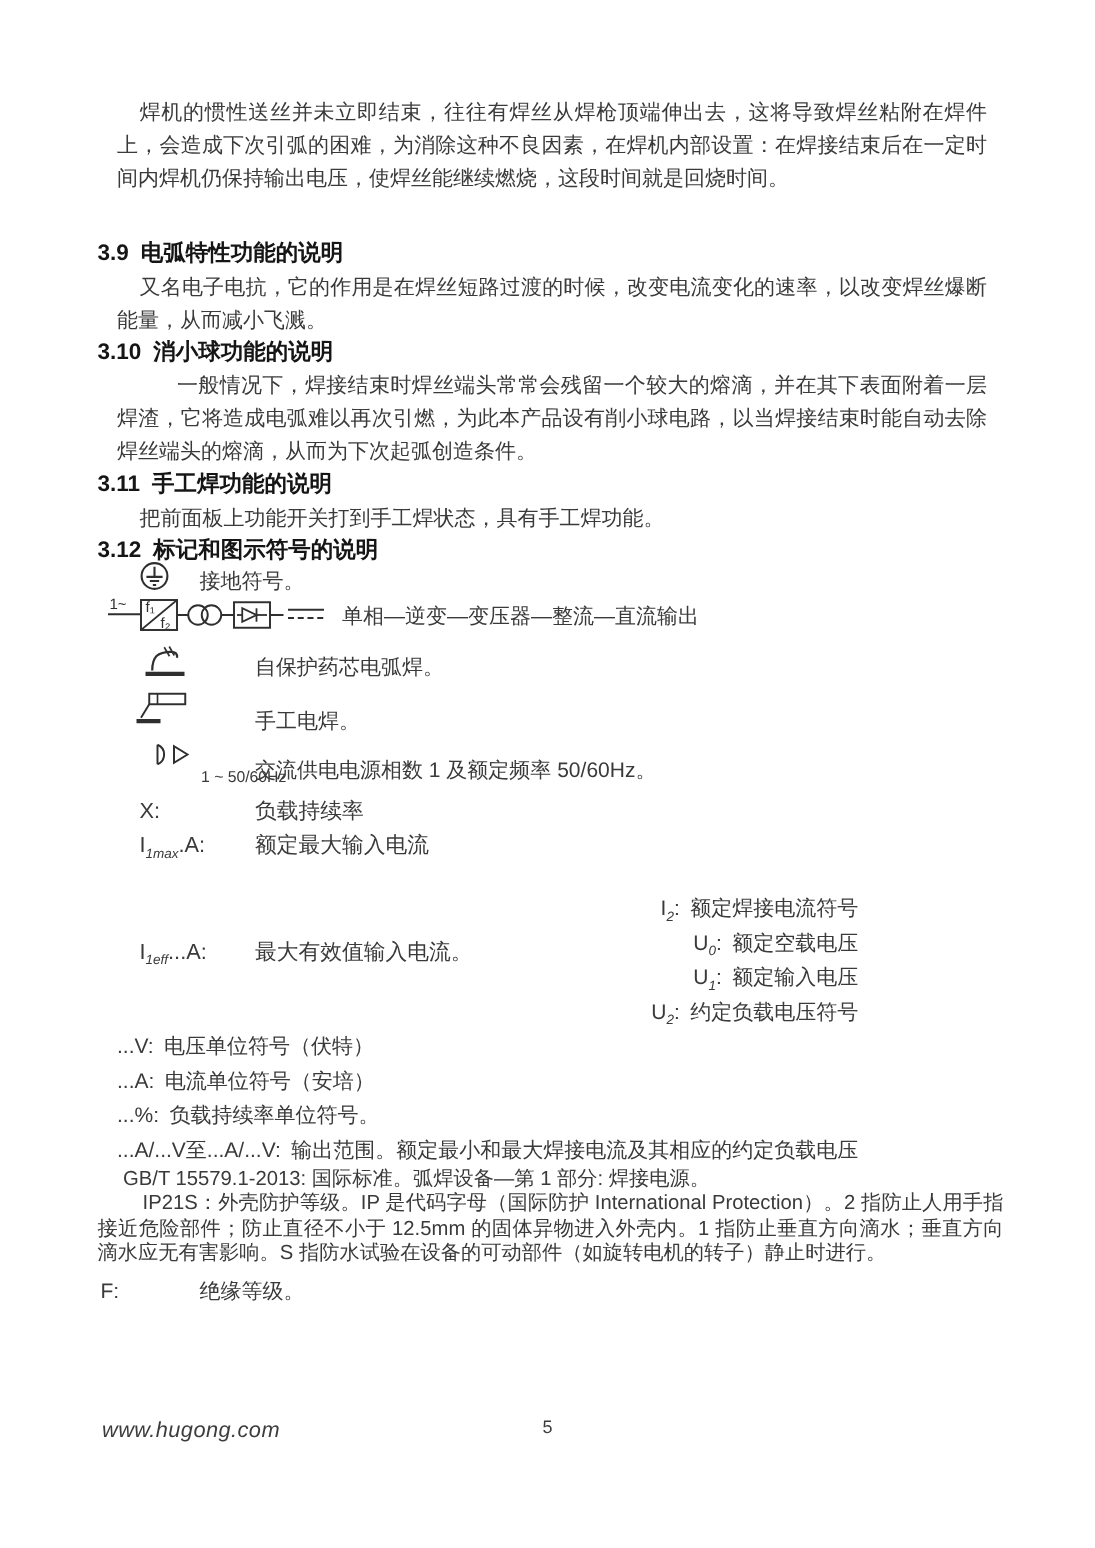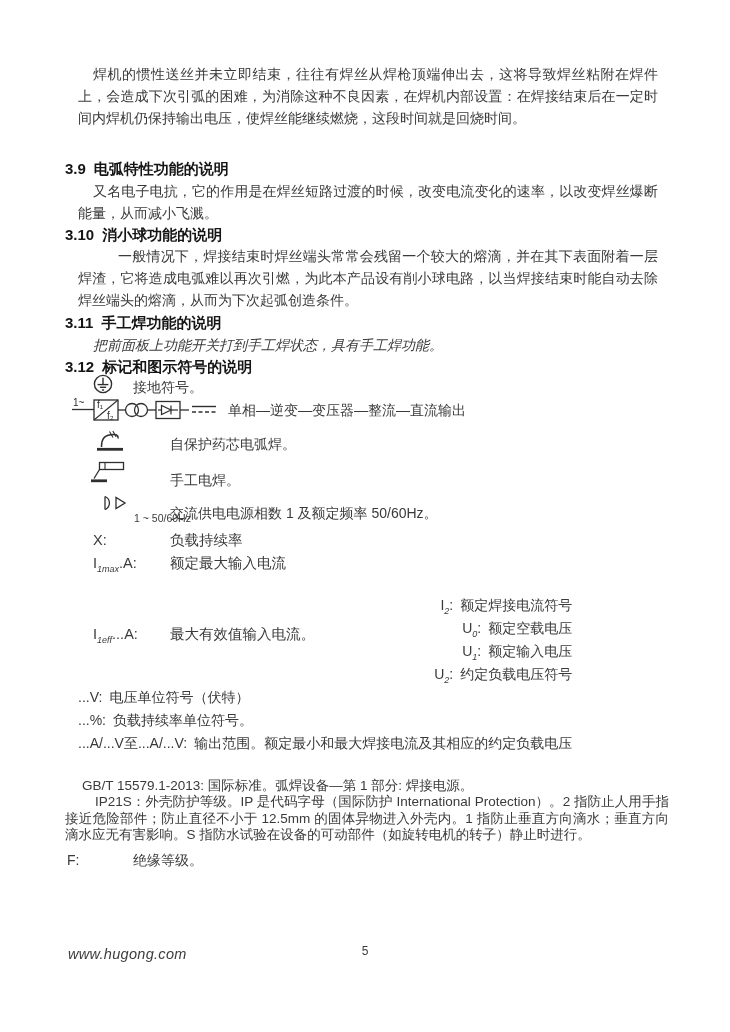--- a/index.html
+++ b/index.html
@@ -21,21 +21,21 @@
   }
   .hd{
     margin:0;
     font-size:15px;
     font-weight:bold;
     color:#151515;
     line-height:22px;
     white-space:nowrap;
   }
   .hd .num{margin-right:8px;}
-  .oneline{font-size:14px;line-height:22px;white-space:nowrap;color:#3a3a3a;font-style:italic;}
+  .oneline{font-size:14px;line-height:22px;white-space:nowrap;color:#3a3a3a;}
   .sym-desc{font-size:14px;line-height:20px;white-space:nowrap;color:#3a3a3a;}
   .sym-term{font-size:14.5px;color:#3a3a3a;}
   .sym-row .term{display:inline-block;min-width:77px;}
   sub{font-size:9px;line-height:0;font-style:italic;}
   .def-line{height:23px;font-size:14px;color:#3a3a3a;white-space:nowrap;}
   .def-line .term{margin-right:7px;}
   .def-line.indented{padding-left:12px;text-align:right;}
   .small-line{font-size:13.5px;line-height:17px;color:#3a3a3a;white-space:nowrap;}
   .ip-para{
     margin:0;font-size:13.5px;line-height:16.5px;
@@ -151,20 +151,21 @@
   <div class="sym-row abs sym-term" style="top:577px;left:93px;margin-top:48px;">
     <span class="term"><span>I</span><sub>1eff</sub><span>...A:</span></span><span>最大有效值输入电流。</span>
   </div>
 
   <div class="abs" style="top:597px;left:78px;" id="defs">
       <div class="def-line indented"><span class="term">I<sub>2</sub>:</span><span>额定焊接电流符号</span></div>
       <div class="def-line indented"><span class="term">U<sub>0</sub>:</span><span>额定空载电压</span></div>
       <div class="def-line indented"><span class="term">U<sub>1</sub>:</span><span>额定输入电压</span></div>
       <div class="def-line indented"><span class="term">U<sub>2</sub>:</span><span>约定负载电压符号</span></div>
       <div class="def-line"><span class="term">...V:</span><span>电压单位符号（伏特）</span></div>
+      <div class="def-line"><span class="term">...A:</span><span>电流单位符号（安培）</span></div>
       <div class="def-line"><span class="term">...%:</span><span>负载持续率单位符号。</span></div>
       <div class="def-line"><span class="term">...A/...V至...A/...V:</span><span>输出范围。额定最小和最大焊接电流及其相应的约定负载电压</span></div>
     </div>
 
   <div class="small-line abs" style="top:777px;left:82px;">GB/T 15579.1-2013: 国际标准。弧焊设备—第 1 部分: 焊接电源。</div>
 
   <p class="ip-para abs" style="top:794px;left:65px;width:604px;">IP21S：外壳防护等级。IP 是代码字母（国际防护 International Protection）。2 指防止人用手指接近危险部件；防止直径不小于 12.5mm 的固体异物进入外壳内。1 指防止垂直方向滴水；垂直方向滴水应无有害影响。S 指防水试验在设备的可动部件（如旋转电机的转子）静止时进行。</p>
 
   <div class="f-row abs" style="top:852px;left:67px;">
     <span class="term">F:</span><span>绝缘等级。</span>

